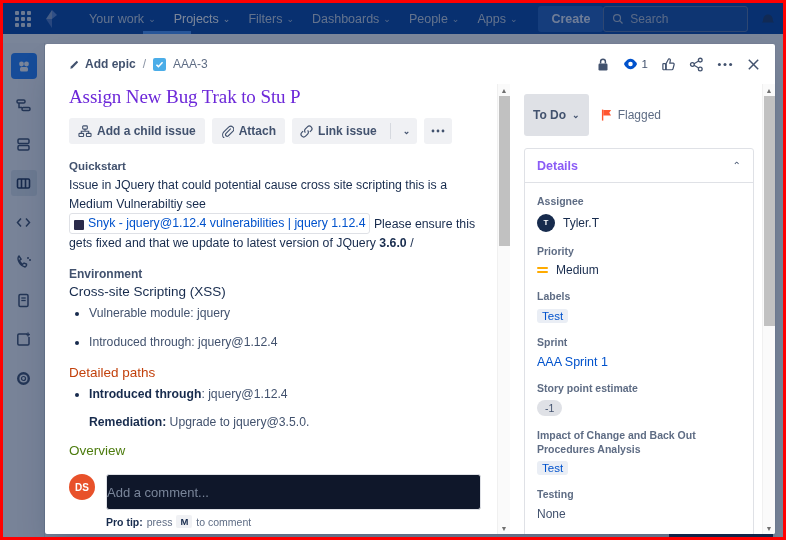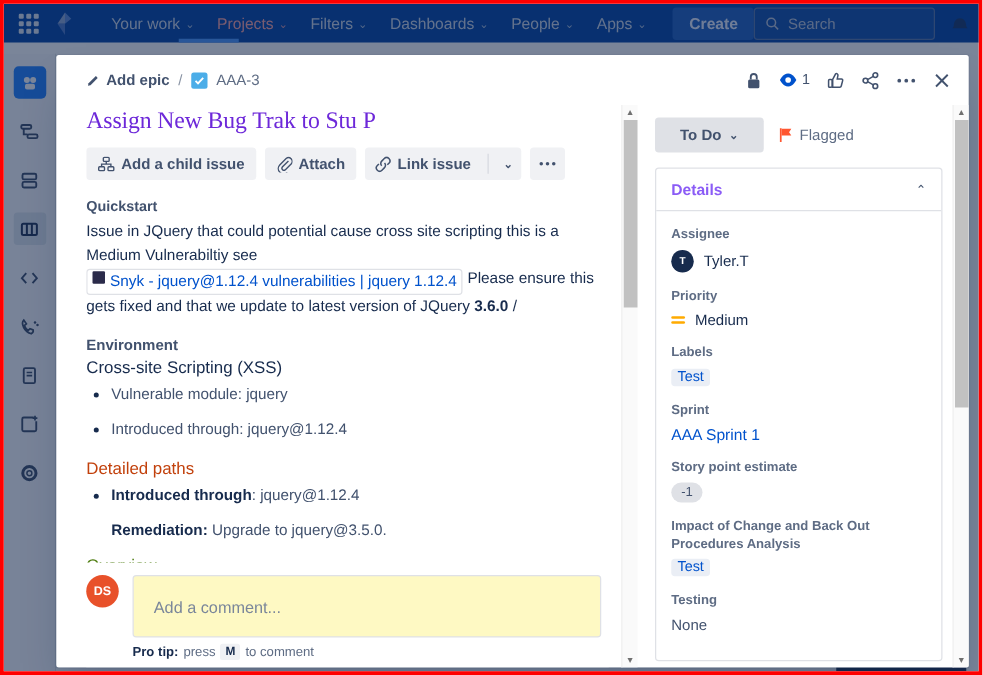--- a/index.html
+++ b/index.html
@@ -27,21 +27,21 @@
   .grid-ic{width:20px;height:20px;display:grid;grid-template-columns:repeat(3,1fr);
     grid-template-rows:repeat(3,1fr);gap:2px;padding:2px;cursor:pointer;}
   .grid-ic i{background:#dfe5ef;border-radius:1px;display:block;}
   .jira-logo{width:26px;height:24px;margin-left:2px;position:relative;cursor:pointer;}
   .jira-logo svg{display:block;}
   .nav-items{display:flex;align-items:center;margin-left:14px;gap:2px;}
   .nav-item{
     color:#cdd6e4; font-size:12.5px; padding:6px 8px; border-radius:3px;
     display:flex;align-items:center;gap:4px;cursor:pointer;white-space:nowrap;
   }
-  .nav-item.active{color:#fca5a5;}
+  .nav-item.active{color:#ffffff;}
   .nav-item .chev{font-size:9px;opacity:.85;}
   .nav-underline{
     position:absolute;bottom:0;height:3px;background:#4c9aff;width:48px;left:140px;
   }
   .create-btn{
     background:#2362c0;color:#e8eefb;font-size:12.5px;font-weight:bold;
     padding:6px 13px;border-radius:3px;margin-left:10px;cursor:pointer;
   }
   .tn-right{margin-left:auto;display:flex;align-items:center;gap:10px;padding-right:4px;}
   .search-box{
@@ -118,21 +118,21 @@
   }
   .jbtn.sq{padding:0 7px;}
   .jbtn.link-grp{padding:0;}
   .lg-main{display:flex;align-items:center;gap:5px;padding:0 8px;height:100%;}
   .lg-div{width:1px;height:16px;background:#d6d9df;}
   .lg-chev{padding:0 7px;height:100%;display:flex;align-items:center;}
 
   .fld-label{font-size:11.5px;color:#42526e;font-weight:bold;margin-bottom:4px;}
   .desc-body{font-size:12.3px;color:#172b4d;line-height:1.52;}
   .snyk-chip{
-    display:inline-flex;gap:4px;border:1px solid #dfe1e6;
+    display:inline-flex;align-items:center;gap:4px;border:1px solid #dfe1e6;
     border-radius:3px;padding:0 4px;vertical-align:baseline;
   }
   .snyk-fav{width:10px;height:10px;background:#2b2b4a;border-radius:1px;display:inline-block;
     position:relative;top:1px;}
   .snyk-chip a{color:#0052cc;text-decoration:none;cursor:pointer;font-size:12.3px;}
   .strong{font-weight:bold;color:#172b4d;}
 
   .env-head{font-size:12px;color:#42526e;font-weight:bold;margin:14px 0 3px;}
   .h-xss{font-size:13.5px;color:#172b4d;font-weight:500;margin:0 0 6px;}
   ul.jlist{margin:6px 0 0;padding-left:20px;}
@@ -143,22 +143,22 @@
   .h-overview{font-size:13.5px;color:#4d7c0f;font-weight:500;margin:14px 0 0;}
 
   .comment-zone{flex-shrink:0;background:#fff;padding:10px 6px 6px 0;}
   .comment-row{display:flex;align-items:flex-start;gap:11px;}
   .avatar-ds{
     width:26px;height:26px;border-radius:50%;background:#e8512a;color:#fff;
     font-size:10px;font-weight:bold;display:flex;align-items:center;justify-content:center;
     flex-shrink:0;
   }
   .comment-input{
-    flex:1;height:50px;border:1px solid #dfe1e6;border-radius:3px;background:#fef9c3;
-    display:flex;align-items:center;padding:0 16px;color:#7a869a;font-size:13px;cursor:text;
+    flex:1;height:36px;border:1px solid #dfe1e6;border-radius:3px;background:#0f172a;
+    display:flex;align-items:center;padding:0 0;color:#7a869a;font-size:13px;cursor:text;
   }
   .protip{margin:5px 0 0 37px;font-size:10.5px;color:#5e6c84;display:flex;align-items:center;gap:4px;}
   .protip b{color:#172b4d;}
   .kbd{
     background:#f0f1f4;border-radius:2px;padding:0 4px;font-size:9.5px;font-weight:bold;
     color:#172b4d;line-height:13px;display:inline-block;
   }
 
   
   .vscroll{
@@ -168,22 +168,22 @@
   .vs-arrow{height:12px;display:flex;align-items:center;justify-content:center;color:#707070;font-size:7px;}
   .vs-track{flex:1;width:100%;position:relative;}
   .vs-thumb{position:absolute;left:1px;width:11px;background:#c1c1c1;border-radius:0;}
 
   
   .col-right{
     flex:1;padding:10px 8px 0 14px;overflow:hidden;min-width:0;
   }
   .status-row{display:flex;align-items:center;gap:12px;margin-bottom:12px;}
   .status-btn{
-    background:#dfe1e6;border-radius:3px;height:28px;display:flex;align-items:center;gap:6px;
-    padding:0 20px;font-size:12px;font-weight:bold;color:#42526e;cursor:pointer;
+    background:#dfe1e6;border-radius:3px;height:42px;display:flex;align-items:center;gap:6px;
+    padding:0 9px;font-size:12px;font-weight:bold;color:#42526e;cursor:pointer;
   }
   .flagged{display:flex;align-items:center;gap:6px;font-size:12px;color:#5e6c84;}
   .details-card{border:1px solid #dfe1e6;border-radius:3px;}
   .details-head{
     height:34px;display:flex;align-items:center;padding:0 12px;
     border-bottom:1px solid #dfe1e6;cursor:pointer;
   }
   .details-head .t{font-size:12.5px;font-weight:bold;color:#8b5cf6;}
   .details-head .c{margin-left:auto;color:#42526e;font-size:10px;}
   .details-body{padding:12px 12px 8px;}

